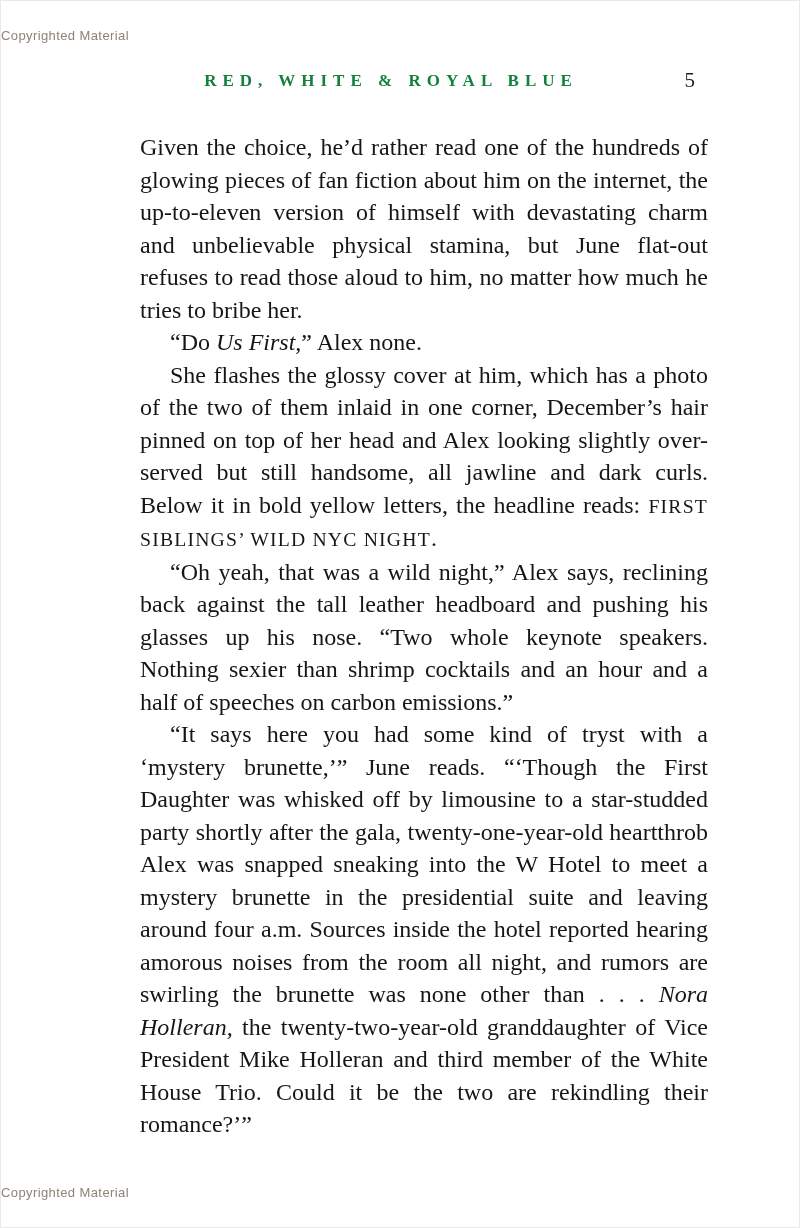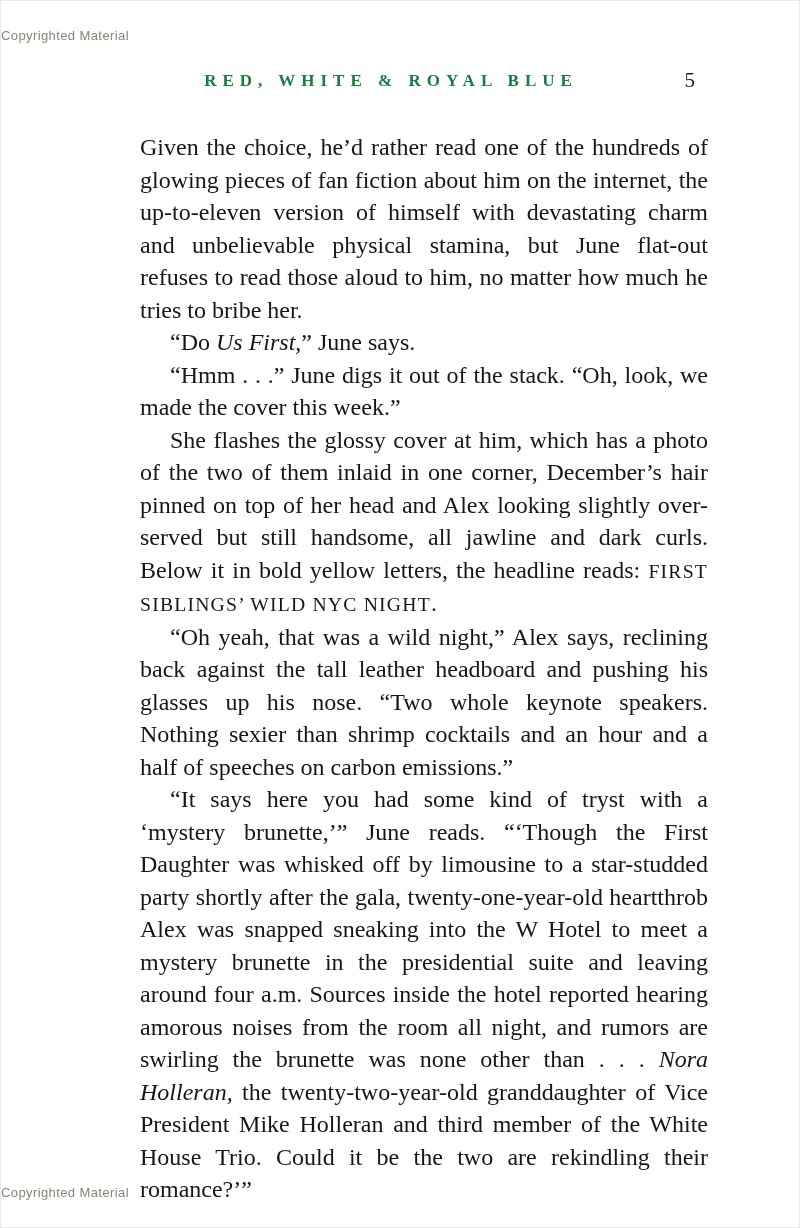--- a/index.html
+++ b/index.html
@@ -83,22 +83,21 @@
   <div class="copyright top">Copyrighted Material</div>
 
   <div class="header">
     <div class="book-title">RED, WHITE &amp; ROYAL BLUE</div>
     <div class="page-number">5</div>
   </div>
 
   <div class="body-text">
 
   <p class="para"><span>Given the choice, he’d rather read one of the hundreds of glowing pieces of fan fiction about him on the internet, the up-to-eleven version of himself with devastating charm and unbelievable physical stamina, but June flat-out refuses to read those aloud to him, no matter how much he tries to bribe her.</span></p>
-      <p class="para indent"><span>“Do </span><span class="italic">Us First,</span><span>” June says.</span></p>
-      <p class="para indent"><span>“Hmm . . .” June digs it out of the stack. “Oh, look, we made the cover this week.”</span></p>
+      <p class="para indent"><span>“Do </span><span class="italic">Us First,</span><span>” Alex none.</span></p>
       <p class="para indent"><span>She flashes the glossy cover at him, which has a photo of the two of them inlaid in one corner, December’s hair pinned on top of her head and Alex looking slightly over-served but still handsome, all jawline and dark curls. Below it in bold yellow letters, the headline reads: </span><span class="smallcaps">FIRST SIBLINGS’ WILD NYC NIGHT</span><span>.</span></p>
       <p class="para indent"><span>“Oh yeah, that was a wild night,” Alex says, reclining back against the tall leather headboard and pushing his glasses up his nose. “Two whole keynote speakers. Nothing sexier than shrimp cocktails and an hour and a half of speeches on carbon emissions.”</span></p>
       <p class="para indent"><span>“It says here you had some kind of tryst with a ‘mystery brunette,’” June reads. “‘Though the First Daughter was whisked off by limousine to a star-studded party shortly after the gala, twenty-one-year-old heartthrob Alex was snapped sneaking into the W Hotel to meet a mystery brunette in the presidential suite and leaving around four a.m. Sources inside the hotel reported hearing amorous noises from the room all night, and rumors are swirling the brunette was none other than . . . </span><span class="italic">Nora Holleran,</span><span> the twenty-two-year-old granddaughter of Vice President Mike Holleran and third member of the White House Trio. Could it be the two are rekindling their romance?’”</span></p>
     </div>
 
   <div class="copyright bottom">Copyrighted Material</div>
 
 </div>
 
 </body></html>

